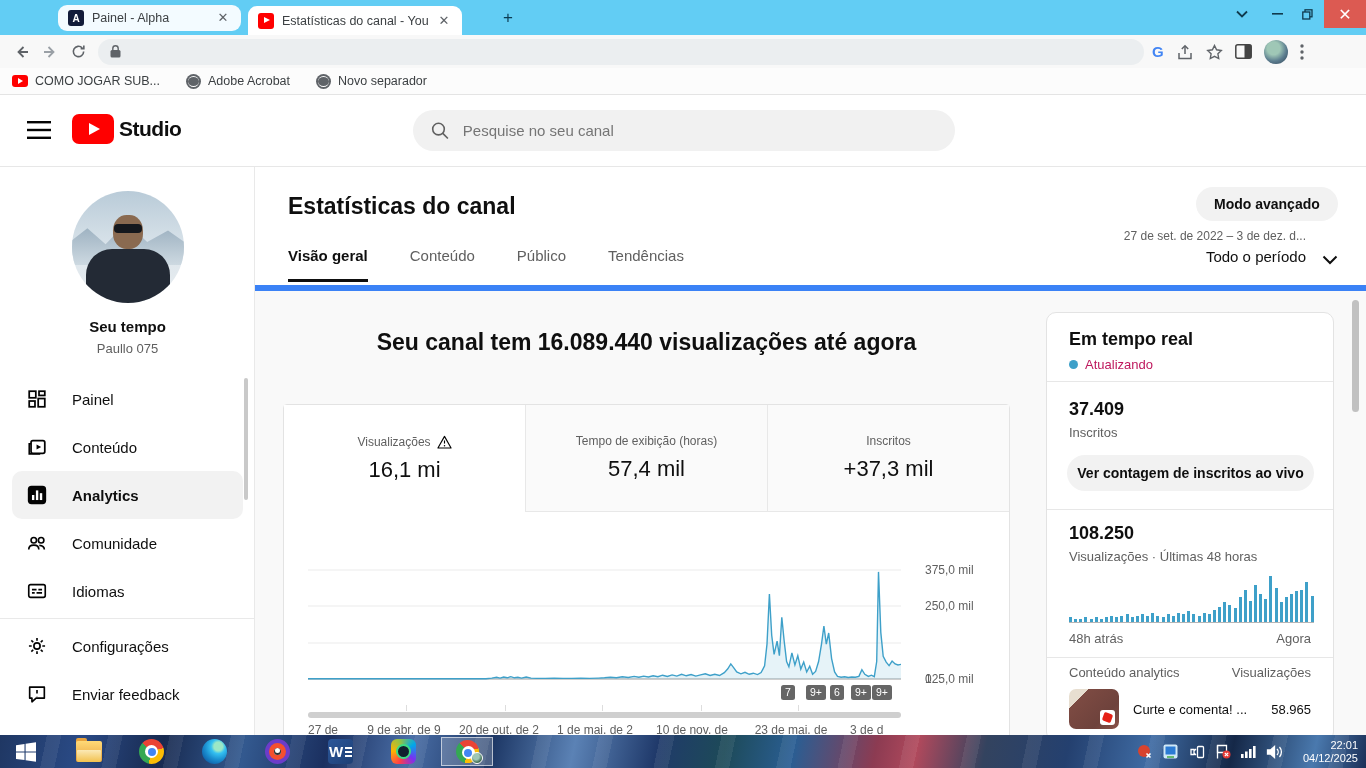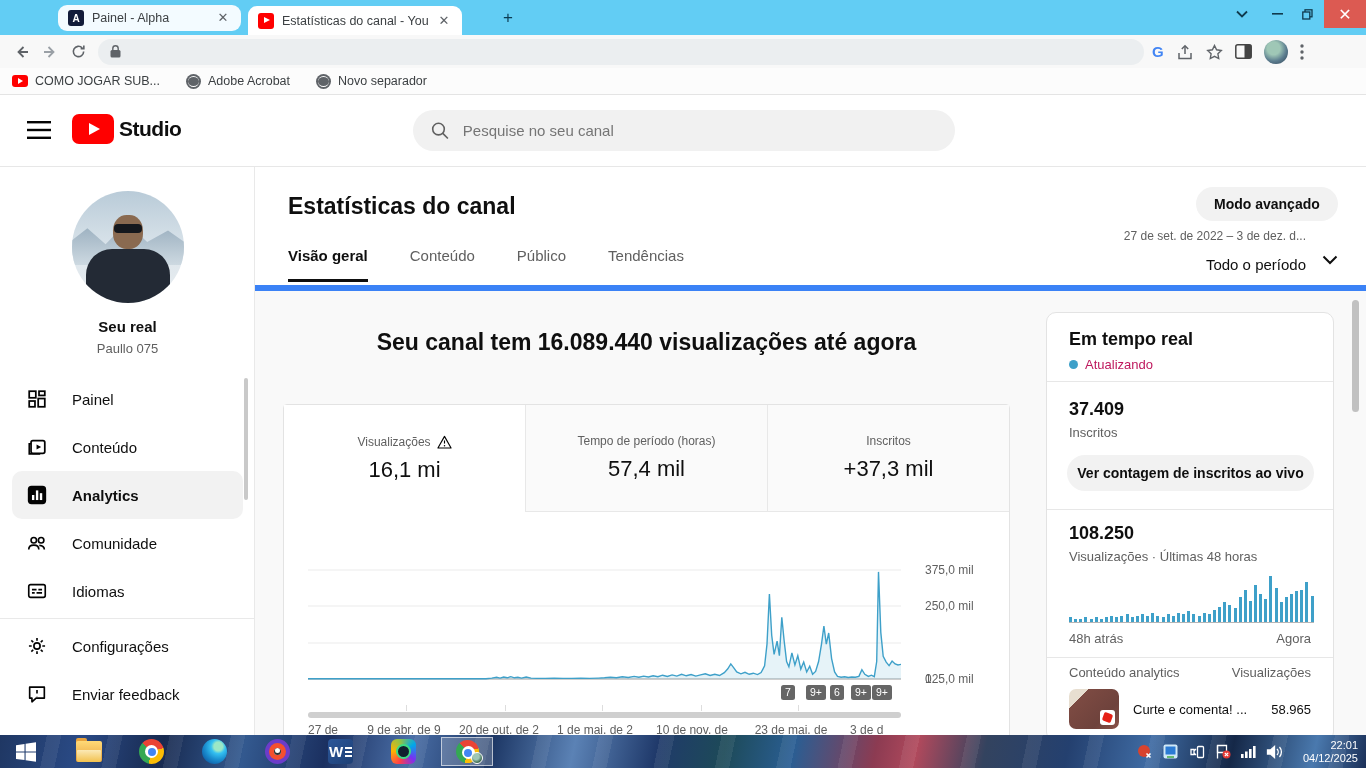--- a/index.html
+++ b/index.html
@@ -62,21 +62,21 @@
   .main { left:255px; top:167px; width:1111px; height:568px; background:#fff; }
   .main-header { position:absolute; left:0; top:0; width:1111px; height:124px; background:#fff; border-bottom:6px solid #3b82f6; }
   .page-title { position:absolute; left:33px; top:26px; font-size:23px; font-weight:700; color:#0f0f0f; }
   .adv-btn { position:absolute; left:941px; top:20px; height:34px; padding:0 18px; background:#f2f2f2; border-radius:17px; display:flex; align-items:center; font-size:14px; font-weight:700; color:#0f0f0f; }
   .tabs { position:absolute; left:33px; top:80px; display:flex; gap:42px; }
   .vtab { font-size:15px; color:#606060; padding-bottom:18px; position:relative; }
   .vtab.active { color:#0f0f0f; font-weight:700; }
   .vtab.active::after { content:""; position:absolute; left:0; right:0; bottom:0; height:3px; background:#0f0f0f; }
   .date-widget { position:absolute; right:60px; top:62px; text-align:right; }
   .date-range { font-size:12px; color:#606060; }
-  .period { font-size:15px; color:#0f0f0f; margin-top:13px; }
+  .period { font-size:15px; color:#0f0f0f; margin-top:5px; }
   .content { position:absolute; left:0; top:124px; width:1111px; height:444px; background:#f9f9f9; overflow:hidden; }
   .headline { position:absolute; left:28px; top:38px; width:727px; text-align:center; font-size:23px; font-weight:700; color:#0f0f0f; }
   .acard { position:absolute; left:28px; top:113px; width:727px; height:345px; background:#fff; border:1px solid #e3e3e3; border-radius:4px; }
   .metric-row { position:absolute; left:0; top:0; width:725px; height:107px; display:flex; }
   .mcell { flex:1; display:flex; flex-direction:column; align-items:center; justify-content:center; gap:8px; background:#fafafa; border-bottom:1px solid #e8e8e8; border-right:1px solid #e8e8e8; }
   .mcell:last-child { border-right:none; }
   .mcell.sel { background:#fff; border-bottom:none; }
   .mlabel { font-size:12px; color:#606060; display:flex; align-items:center; gap:6px; }
   .mvalue { font-size:22px; color:#0f0f0f; }
   .plot { position:absolute; left:24px; top:141px; width:593px; height:134px; }
@@ -277,21 +277,21 @@
     <div class="avatar-sm abs" style="left:1310px; top:121px; width:28px; height:28px; background:radial-gradient(circle at 45% 30%, #cfdbe4 0 28%, #8aa3b5 55%, #232a35 100%);"></div>
   </div>
 
   <div class="abs sidebar">
     <div class="ch-avatar">
       <div class="mtn"></div>
       <div class="body"></div>
       <div class="head"></div>
       <div class="shades"></div>
     </div>
-    <div class="ch-name">Seu real</div>
+    <div class="ch-name">Seu tempo</div>
     <div class="ch-owner">Paullo 075</div>
 
     <div class="menu">
       <div class="mitem">
         <svg class="ic22" viewBox="0 0 24 24" fill="none" stroke="#030303" stroke-width="1.9">
             <rect x="3.5" y="3.5" width="7.2" height="7.2"></rect>
             <rect x="14.2" y="3.5" width="6.3" height="4.6"></rect>
             <rect x="3.5" y="14.2" width="6.3" height="6.3"></rect>
             <rect x="13.3" y="11.5" width="7.2" height="9"></rect>
           </svg>
@@ -378,21 +378,21 @@
               <svg width="15" height="14" viewBox="0 0 24 22">
                   <path d="M12 2L22.5 20.5H1.5z" fill="none" stroke="#030303" stroke-width="1.8" stroke-linejoin="round"></path>
                   <path d="M12 8.5v5" stroke="#030303" stroke-width="1.8"></path>
                   <circle cx="12" cy="16.8" r="1.2" fill="#030303"></circle>
                 </svg>
             </div>
             <div class="mvalue">16,1 mi</div>
           </div>
           <div class="mcell">
             <div class="mlabel">
-                <span>Tempo de período (horas)</span>
+                <span>Tempo de exibição (horas)</span>
               </div>
             <div class="mvalue">57,4 mil</div>
           </div>
           <div class="mcell">
             <div class="mlabel">
                 <span>Inscritos</span>
               </div>
             <div class="mvalue">+37,3 mil</div>
           </div>
         </div>

